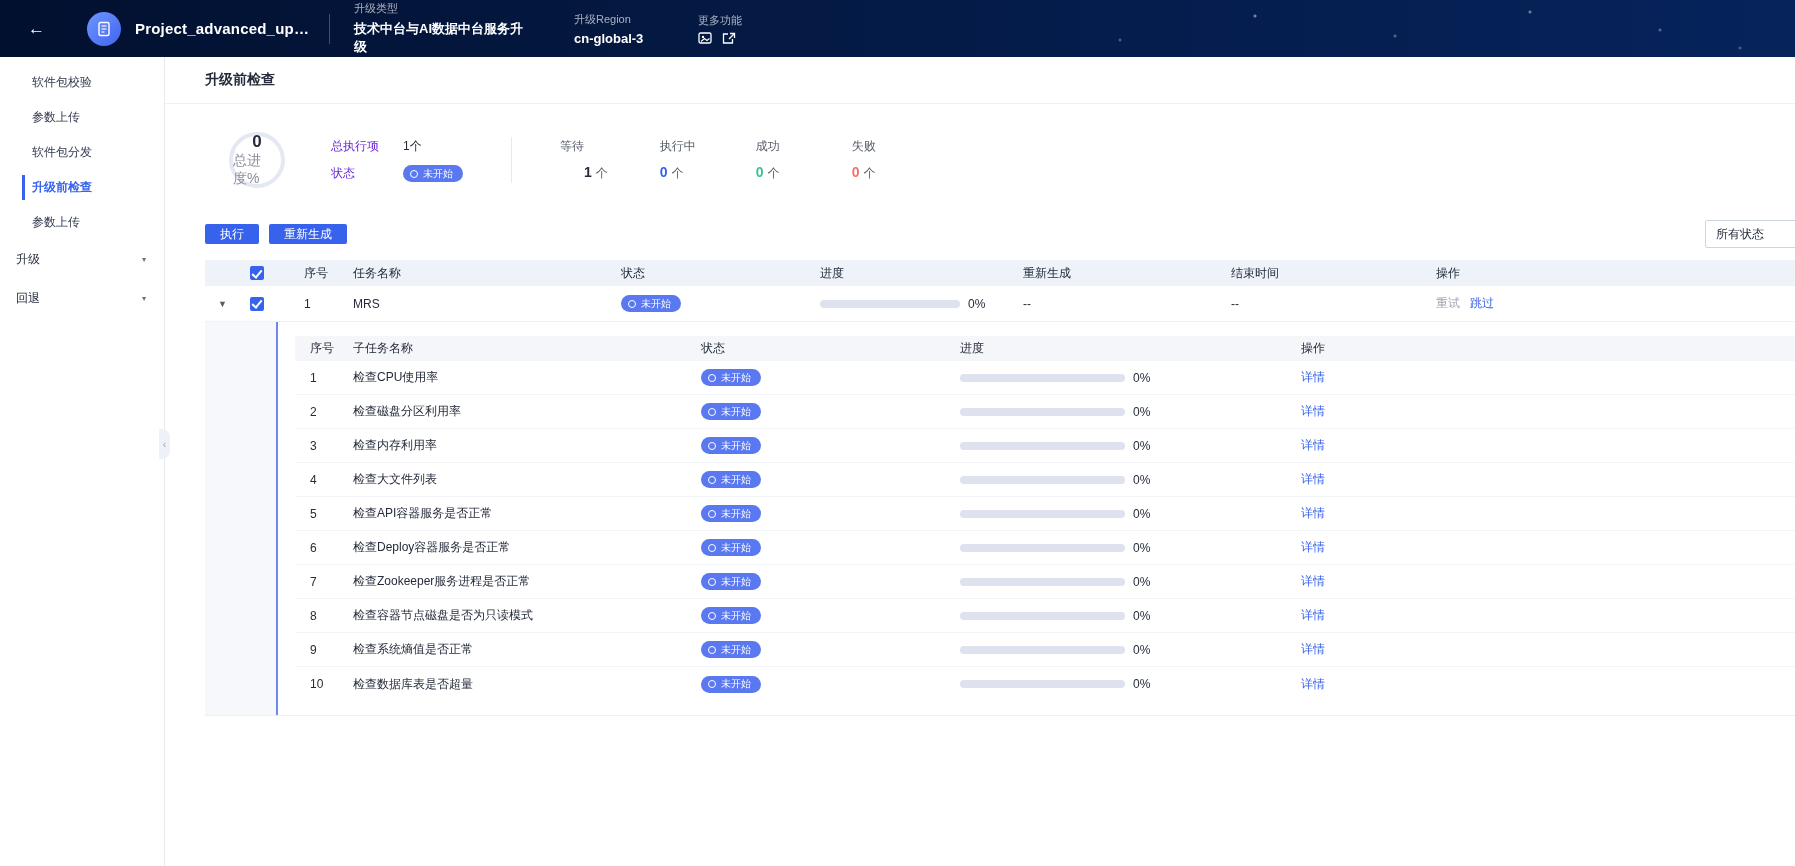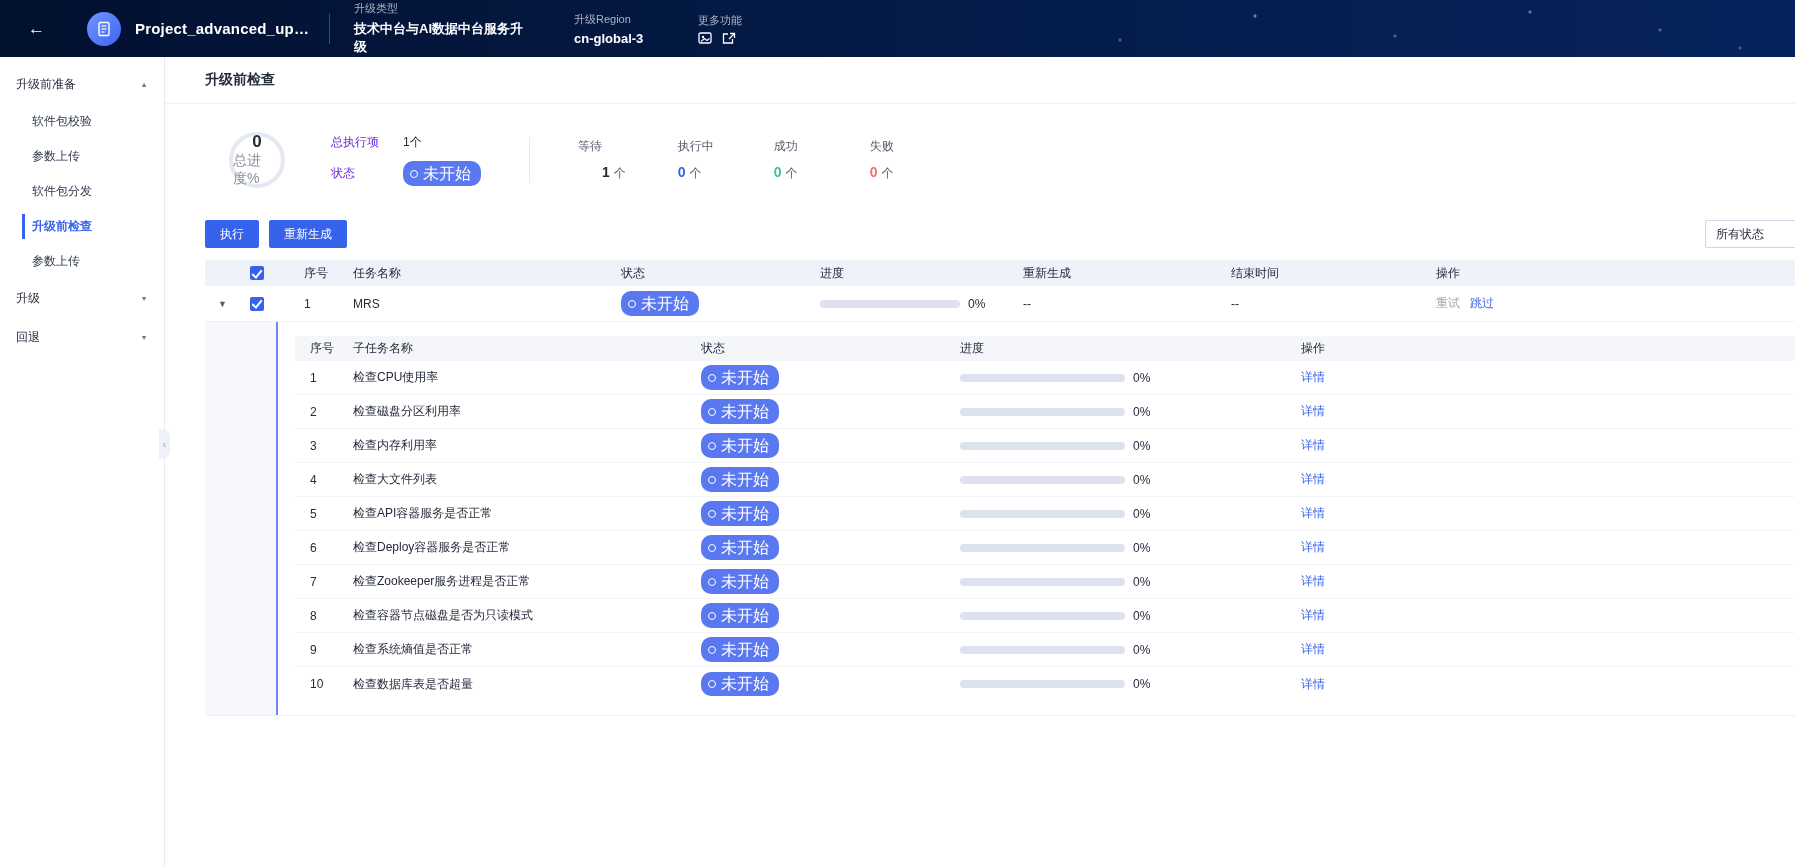--- a/index.html
+++ b/index.html
@@ -60,21 +60,21 @@
   .stats { display:flex; gap:52px; }
   .stat { display:flex; flex-direction:column; gap:9px; min-width:44px; }
   .stat .slbl { color:#575d6c; }
   .stat .snum { font-size:14px; font-weight:bold; }
   .stat .sunit { font-size:12px; font-weight:normal; color:#575d6c; margin-left:4px; }
   .snum.c-wait { color:#252b3a;margin-left:24px; } .snum.c-run { color:#3662ec; }
   .snum.c-ok { color:#3ac295; } .snum.c-fail { color:#f66f6a; }
 
   
   .toolbar { margin-top:30px; display:flex; align-items:center; position:relative; height:28px; }
-  .btn { height:28px; padding:0 15px; background:#3662ec; border:none; border-radius:2px;
+  .btn { height:20px; padding:0 15px; background:#3662ec; border:none; border-radius:2px;
     color:#fff; font-size:12px; margin-right:10px; cursor:pointer; font-family:inherit; }
   .filter { position:absolute; right:-28px; top:0; width:118px; height:28px; border:1px solid #cfd5e3;
     border-radius:2px; background:#fff; display:flex; align-items:center; padding:0 10px; cursor:pointer; color:#252b3a; }
 
   
   .mtable { margin-top:12px; }
   .thead { display:flex; align-items:center; background:#eef2f9; height:26px; color:#252b3a; }
   .trow { display:flex; align-items:center; height:36px; border-bottom:1px solid #f0f2f7; }
   .cell { flex:0 0 auto; display:flex; align-items:center; overflow:hidden; }
   .c-caret { width:35px; justify-content:center; }
@@ -84,21 +84,21 @@
   .c-status{ width:205px; padding-left:6px; }
   .c-prog  { width:195px; gap:8px; }
   .c-start { width:210px; padding-left:8px; }
   .c-end   { width:205px; padding-left:6px; }
   .c-op    { flex:1 1 auto; padding-left:6px; gap:10px; }
   .caret-down { font-size:9px; color:#575d6c; cursor:pointer; }
   .checkbox { width:14px; height:14px; background:#3662ec; border-radius:2px; position:relative; cursor:pointer; flex:0 0 auto; }
   .checkbox::after { content:""; position:absolute; left:4px; top:1.5px; width:4px; height:8px;
     border:solid #fff; border-width:0 2px 2px 0; transform:rotate(40deg); }
   .badge { display:inline-flex; align-items:center; gap:5px; background:#5a78f0; color:#fff;
-    border-radius:10px; padding:2.5px 10px 2.5px 7px; font-size:16px; line-height:1.2; white-space:nowrap; }
+    border-radius:10px; padding:2.5px 10px 2.5px 7px; font-size:10px; line-height:1.2; white-space:nowrap; }
   .badge-dot { width:8px; height:8px; border:1.5px solid #fff; border-radius:50%; flex:0 0 auto; }
   .track { width:140px; height:8px; background:#dde2ee; border-radius:4px; flex:0 0 auto; }
   .pct { color:#252b3a; }
   .link { color:#3662ec; cursor:pointer; text-decoration:none; }
   .link.muted { color:#a0a4ad; }
 
   
   .expanded { display:flex; border-bottom:1px solid #eef0f5; }
   .gutter { width:71px; flex:0 0 auto; background:#f7f8fb; }
   .vline { width:2px; flex:0 0 auto; background:#6d87f0; }
@@ -152,24 +152,20 @@
           <path d="M8 1.5 H12.5 V6" fill="none" stroke="#fff" stroke-width="1.3"></path>
           <line x1="12" y1="2" x2="7" y2="7" stroke="#fff" stroke-width="1.3"></line>
         </svg>
       </span>
     </div>
   </div>
 
   <div class="layout">
 
     <div class="sidebar">
-      <div class="sgroup">
-        <span>升级前准备</span>
-        <span class="caret">▲</span>
-      </div>
       <div class="sitem">软件包校验</div>
       <div class="sitem">参数上传</div>
       <div class="sitem">软件包分发</div>
       <div class="sitem active">升级前检查</div>
       <div class="sitem">参数上传</div>
 
       <div class="sgroup">
         <span>升级</span>
         <span class="caret">▼</span>
       </div>

